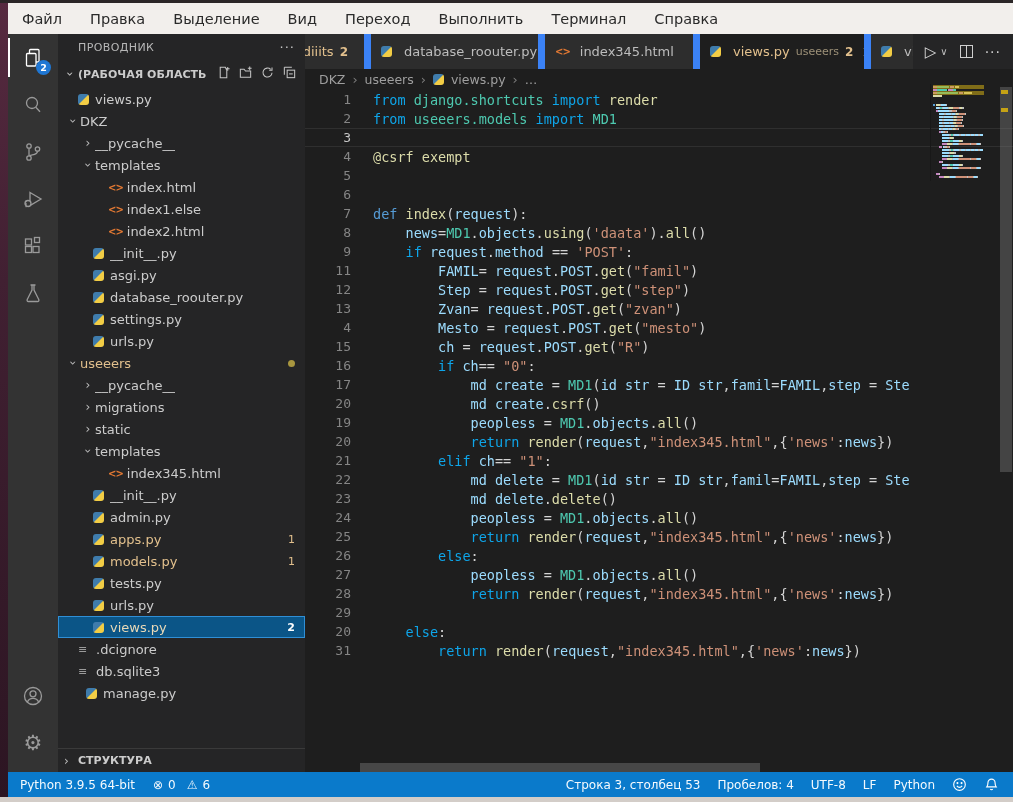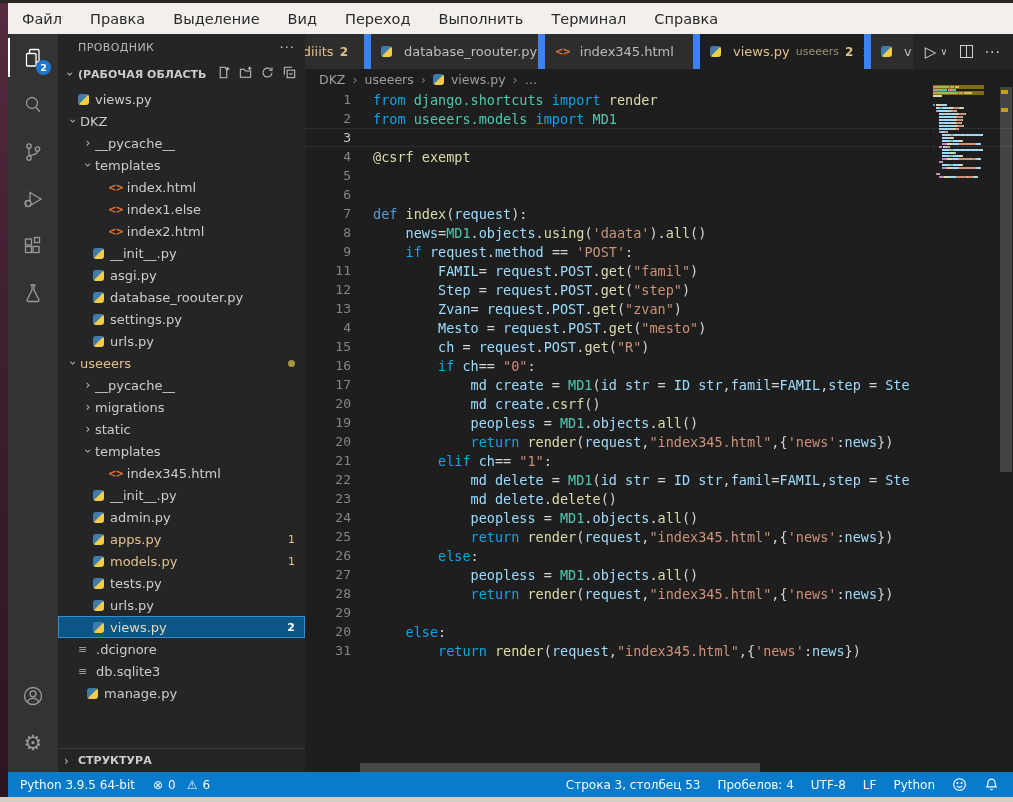--- a/index.html
+++ b/index.html
@@ -347,21 +347,21 @@
         <div class="trow" style="padding-left: 8px;">
           <span class="spacer"></span>
           <span class="ico-list">≡</span>
           <span class="lbl">.dcignore</span>
         </div>
         <div class="trow" style="padding-left: 8px;">
           <span class="spacer"></span>
           <span class="ico-list">≡</span>
           <span class="lbl">db.sqlite3</span>
         </div>
-        <div class="trow" style="padding-left: 8px; margin-left: 9px;">
+        <div class="trow" style="padding-left: 16px;">
           <span class="spacer"></span>
           <span class="ico-py"></span>
           <span class="lbl">manage.py</span>
         </div>
       </div>
     <div class="side-structure">
       <span class="chev">›</span>
       <span class="lbl">СТРУКТУРА</span>
     </div>
   </div>

